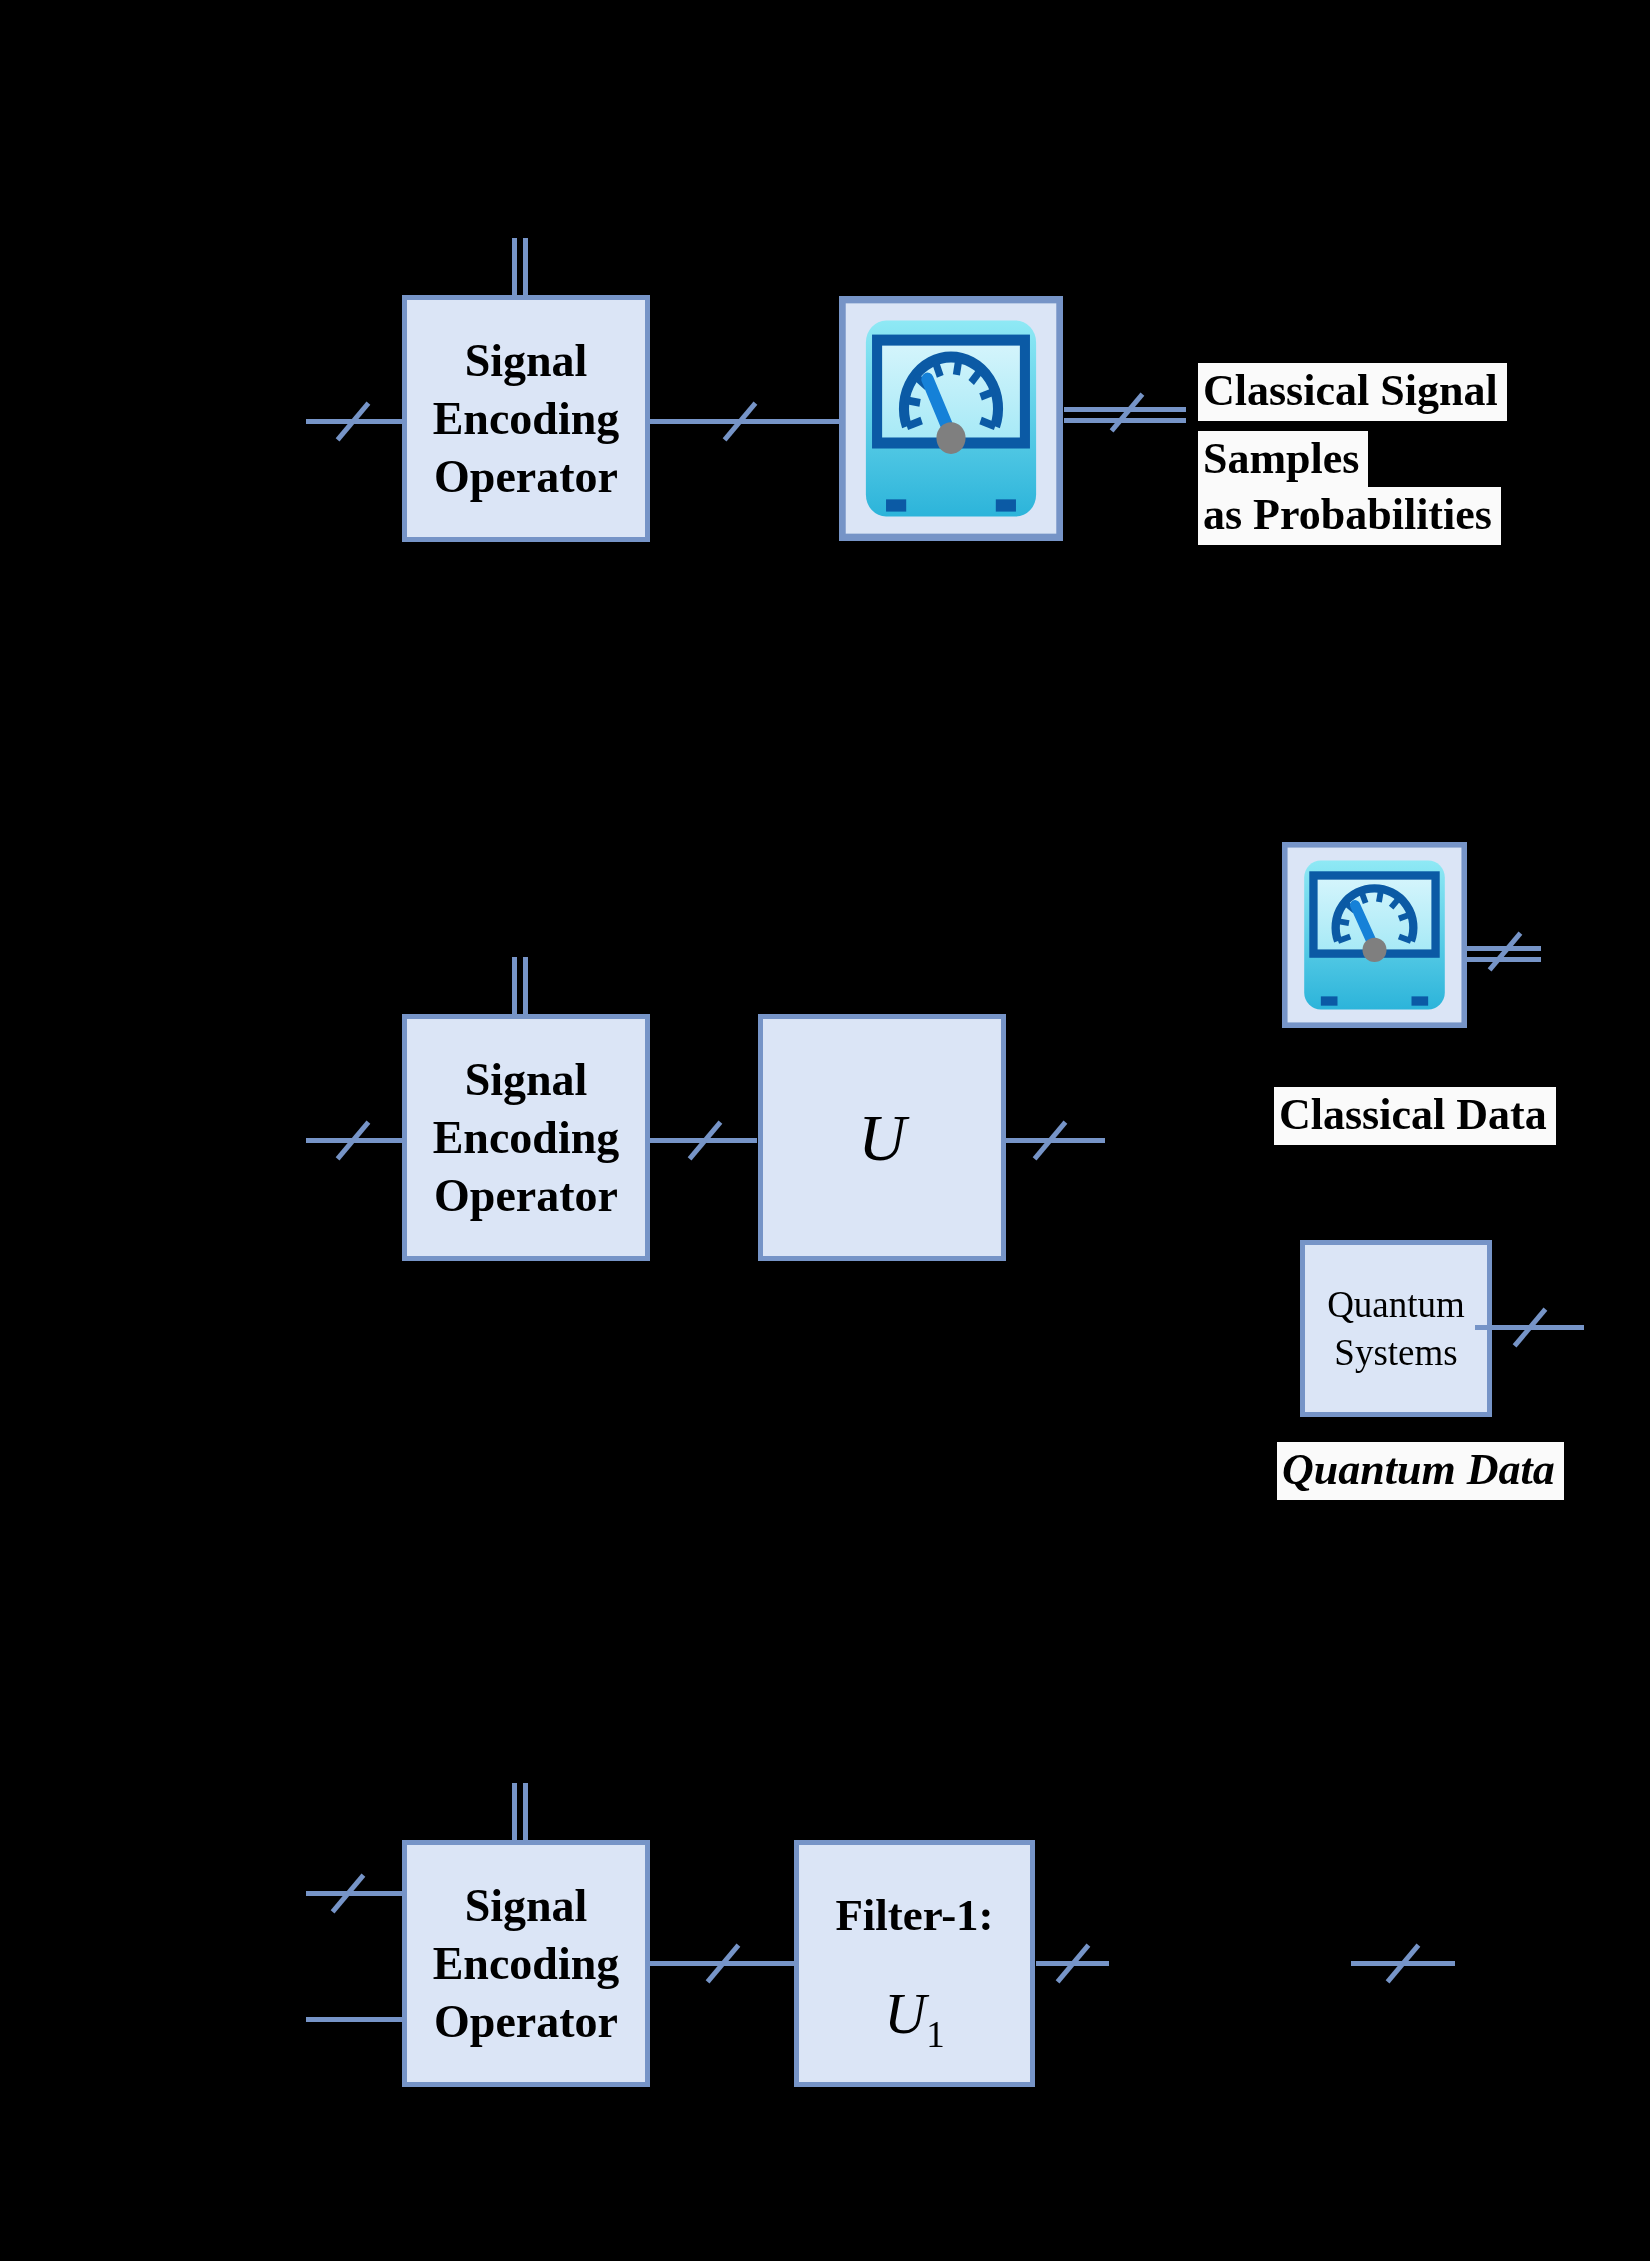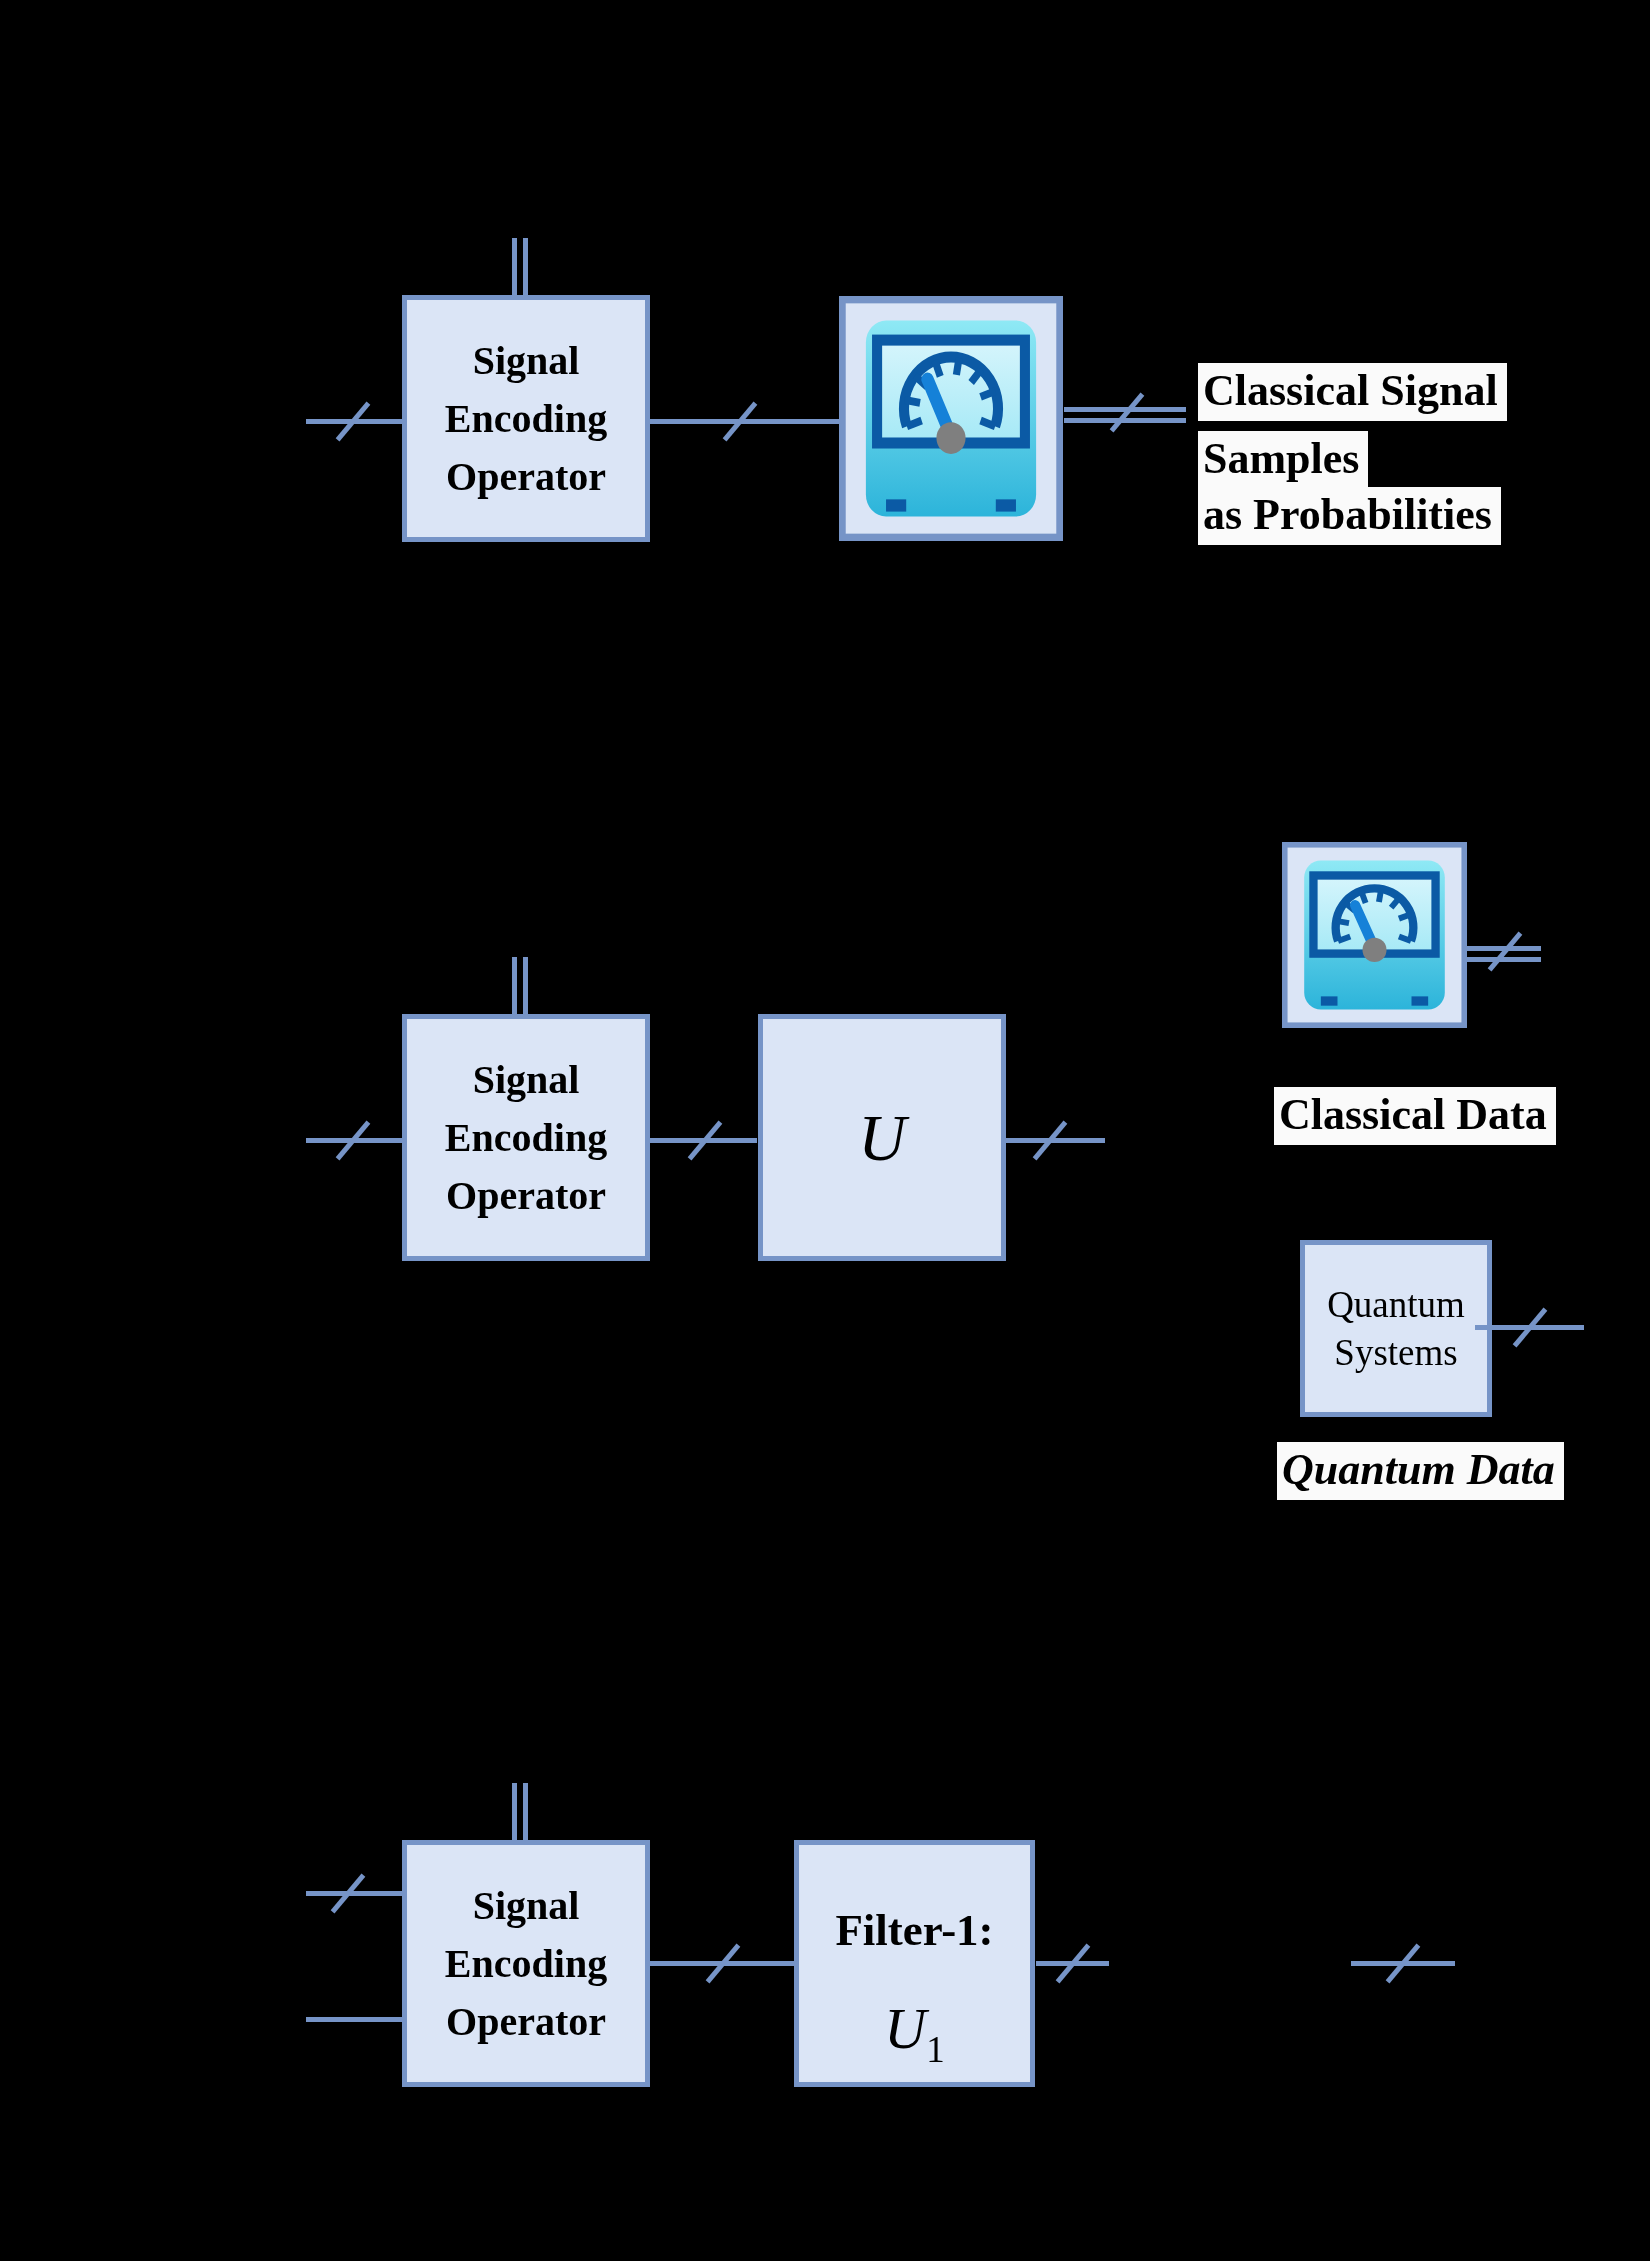--- a/index.html
+++ b/index.html
@@ -8,23 +8,23 @@
     overflow:hidden; font-family:"Liberation Serif", serif;
   }
   .wire  { position:absolute; background:#7694c7; }
   .vline { position:absolute; width:4.5px; background:#7694c7; }
   .slash { position:absolute; width:48px; height:5px; background:#7694c7; transform:rotate(-50deg); }
   .box {
     position:absolute; background:#dbe5f6; border:5px solid #7694c7; box-sizing:border-box;
     display:flex; flex-direction:column; align-items:center; justify-content:center;
     text-align:center; color:#000;
   }
-  .enc-line { font-weight:bold; font-size:40px; line-height:58px; }
+  .enc-line { font-weight:bold; font-size:46px; line-height:58px; }
   .u-sym   { font-style:italic; font-size:66px; line-height:66px; }
-  .filterbox { justify-content:flex-end; padding-top:29px; }
+  .filterbox { justify-content:center; padding-top:29px; }
   .filter-title { font-weight:bold; font-size:45px; line-height:50px; }
   .filter-sym { margin-top:41px; font-style:italic; font-size:58px; line-height:65px; }
   .filter-sym .sub { font-style:normal; font-size:37px; vertical-align:-14px; }
   .q-line { font-size:37px; line-height:48px; }
   .hl {
     position:absolute; background:#fafafa; color:#000; white-space:nowrap;
     font-weight:bold; font-size:44px; line-height:48px; padding:4px 9px 5.5px 5px;
   }
   .meter { position:absolute; }
 </style>

